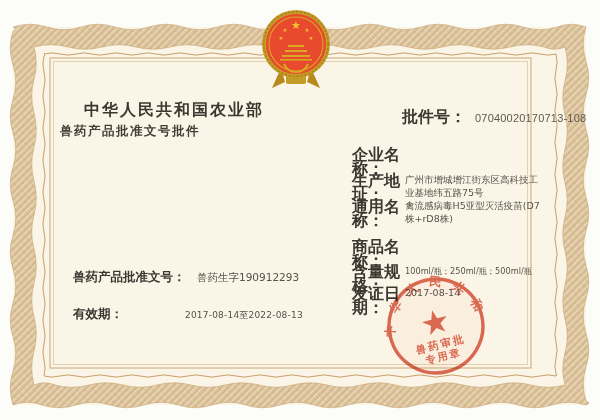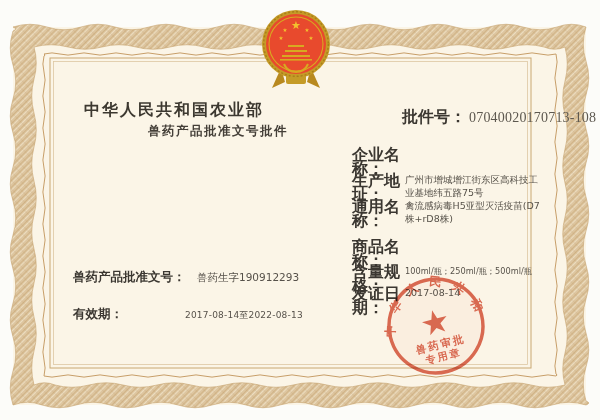--- a/index.html
+++ b/index.html
@@ -8,27 +8,27 @@
        font-family:"DejaVu Sans","Liberation Sans",sans-serif;color:#3e3a33}
   .page{position:absolute;inset:0}
   svg.layer{position:absolute;left:0;top:0;z-index:0}
   .emblem{position:absolute;left:258px;top:8px;width:76px;height:88px;z-index:3}
   .seal{position:absolute;left:384px;top:274px;width:104px;height:104px;z-index:4;
         mix-blend-mode:multiply;opacity:.92}
   .txt{position:absolute;z-index:2}
   .issuer{left:60px;top:100px;width:228px;text-align:center;
           font-family:"DejaVu Serif","Liberation Serif",serif;
           font-size:16px;font-weight:bold;letter-spacing:2px;color:#3c3830}
-  .subtitle{left:60px;top:123px;width:228px;text-align:right;
+  .subtitle{left:60px;top:123px;width:228px;text-align:left;
             font-family:"DejaVu Serif","Liberation Serif",serif;
             font-size:12.5px;font-weight:bold;letter-spacing:1.5px;color:#443f38}
   .docno{left:402px;top:107px;white-space:nowrap}
   .lbl{font-weight:bold;font-size:16px;color:#3b3731}
-  .docno .val{font-family:Liberation Serif, serif;
-              font-size:14px;color:#5d584f;margin-left:3px;letter-spacing:.2px}
+  .docno .val{font-family:Liberation Sans, sans-serif;
+              font-size:11px;color:#5d584f;margin-left:9px;letter-spacing:.2px}
   .para{left:62px;top:166px;width:290px;font-size:12.8px;font-weight:bold;
         line-height:17.3px;color:#3f3b34;text-indent:2em;letter-spacing:.2px}
   .lrow{white-space:nowrap}
   .lrow .lbl{display:inline-block;font-size:12.5px}
   .lrow .val{font-size:10.5px;color:#56514a}
   .lrow-approval{left:73px;top:266px}
   .lrow-approval .lbl{width:124px}
   .lrow-valid{left:73px;top:303px}
   .lrow-valid .lbl{width:112px}
   .lrow-valid .val{font-size:9px;letter-spacing:.2px}

